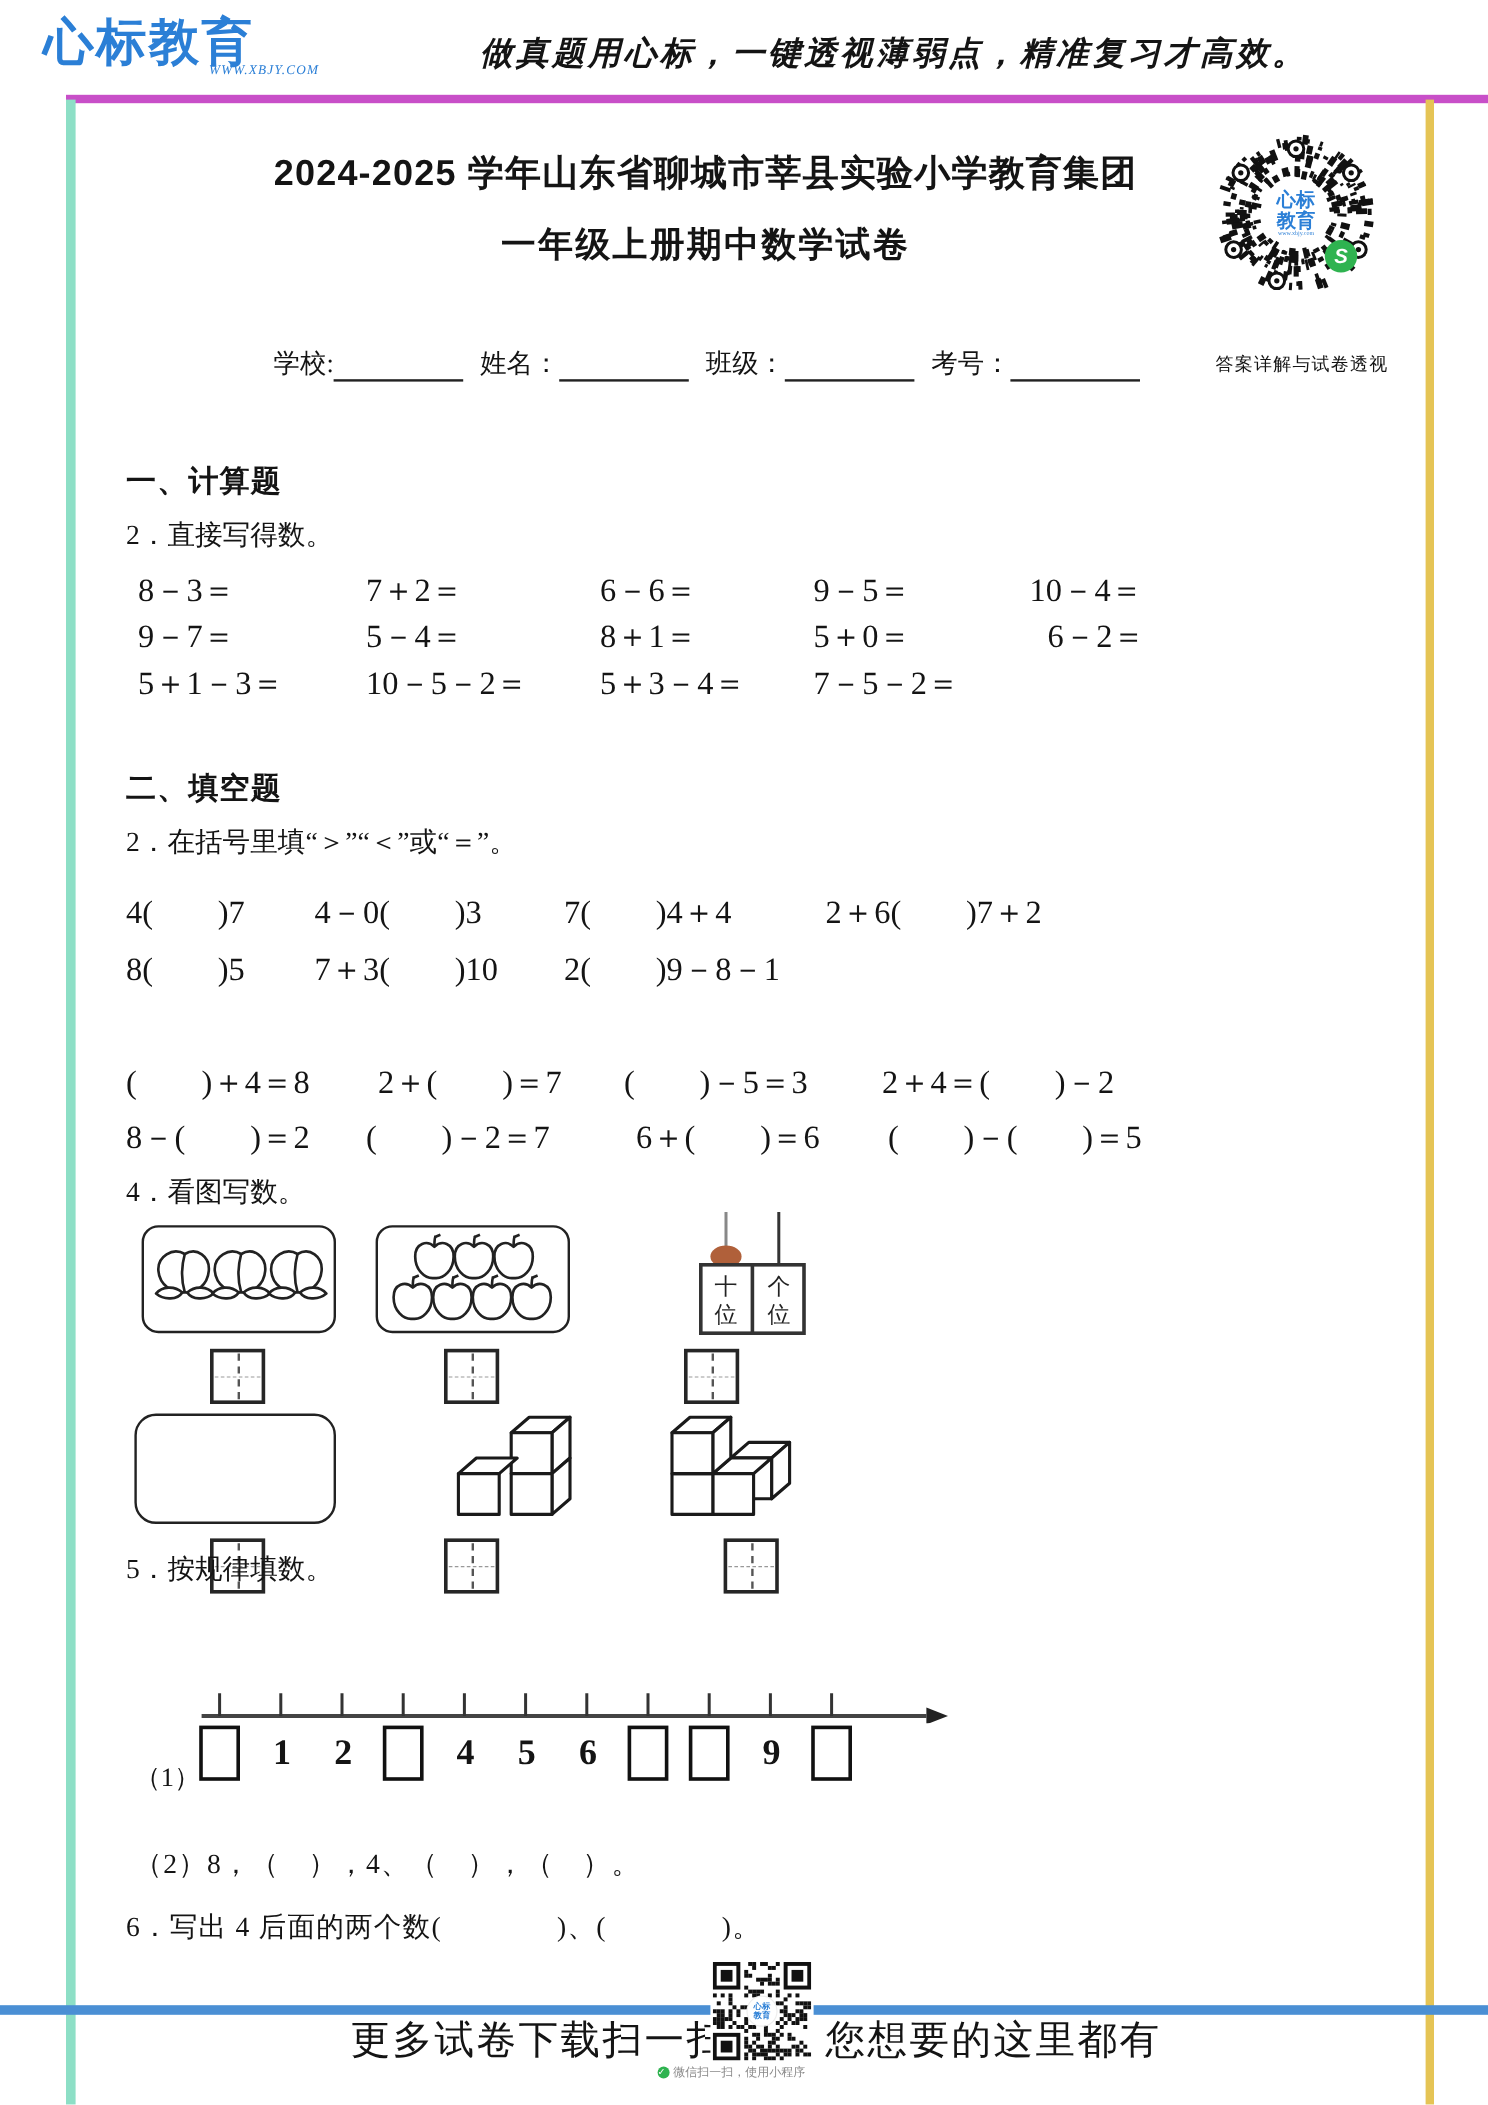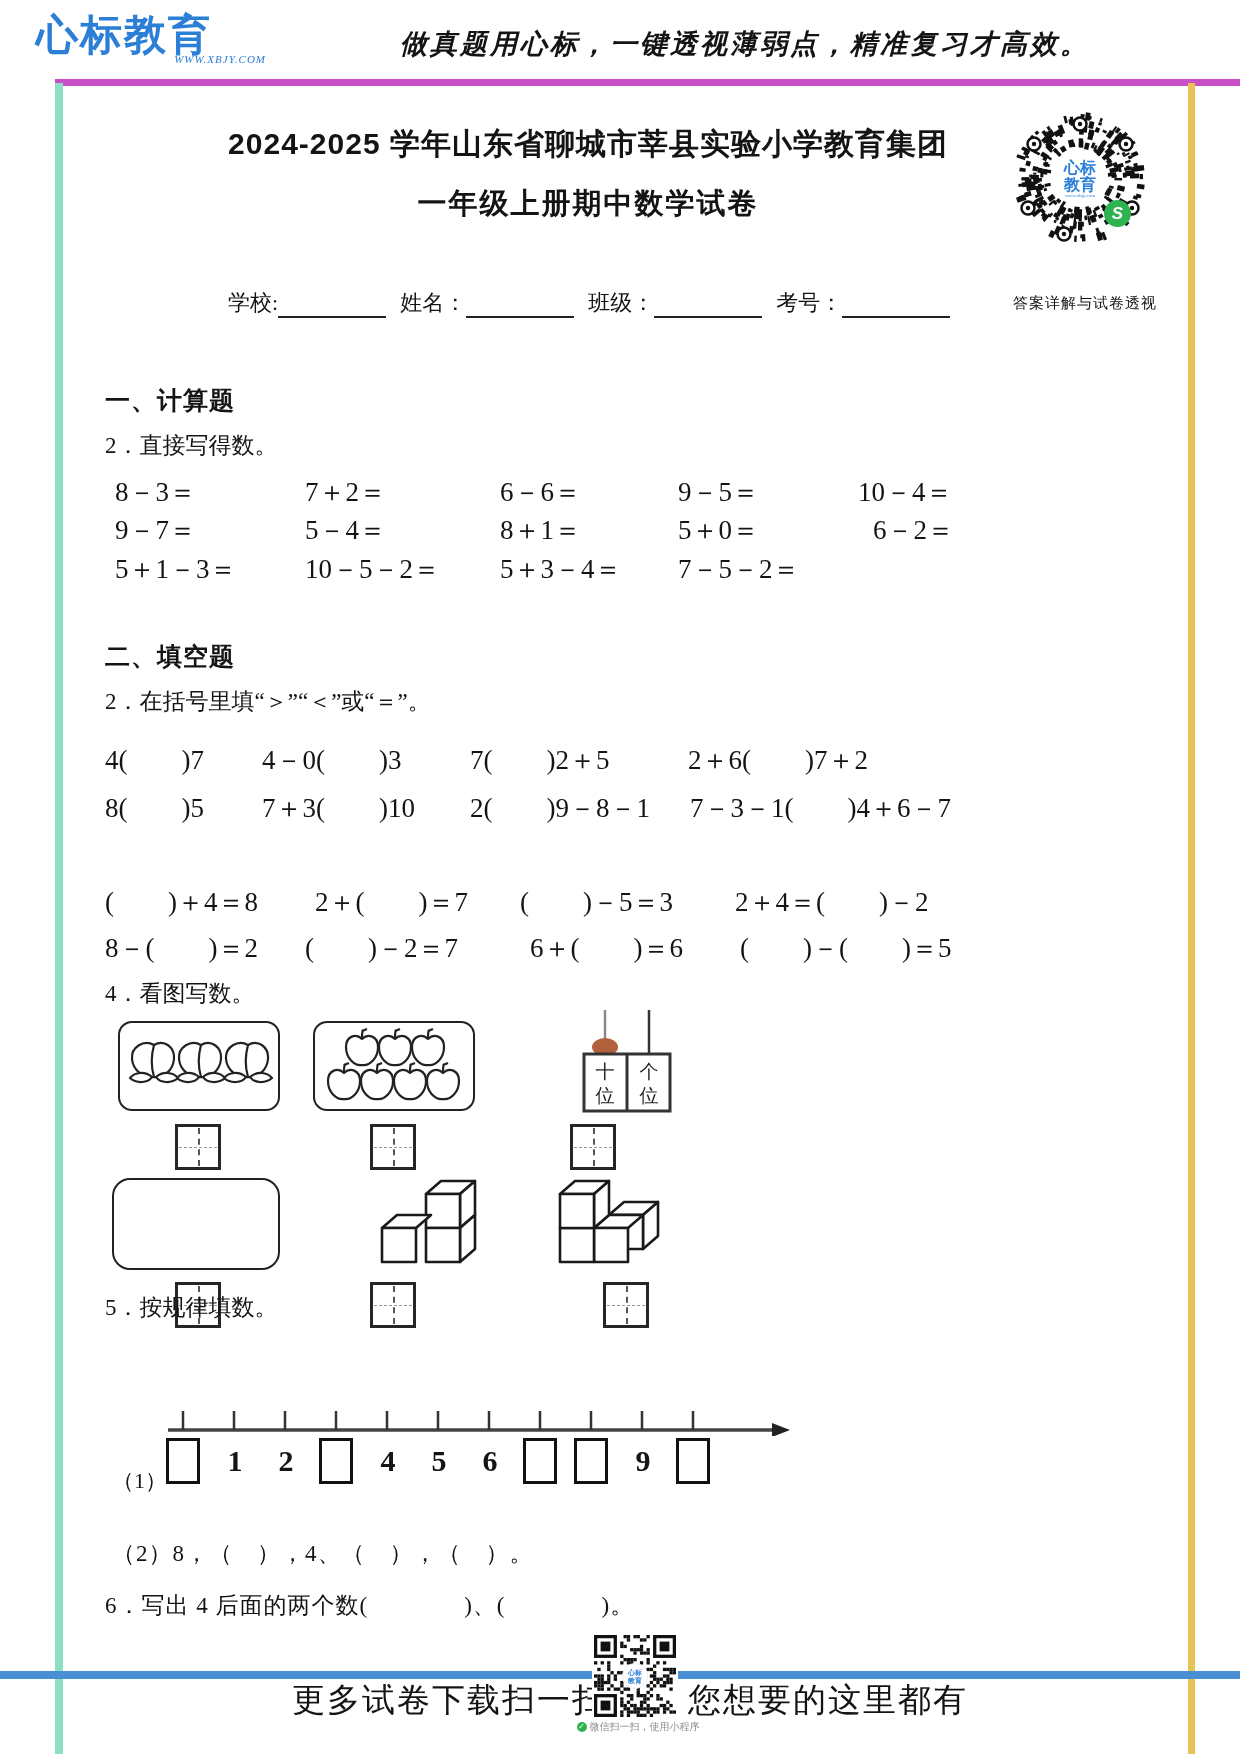--- a/index.html
+++ b/index.html
@@ -69,21 +69,21 @@
 
   
   .hline-blue { left:0; top:1671px; width:1240px; height:8px; background:var(--footer-blue,#4a8fd4); }
   .foot-text { top:1678px; font-family:"Liberation Sans",sans-serif; font-size:33px; letter-spacing:2px; }
   .qr-square { left:592px; top:1633px; width:86px; height:86px; background:#fff; padding:2px; }
   .qr-sq-center { position:absolute; left:30px; top:30px; width:26px; height:26px; border-radius:50%;
                   background:#fff; border:1px solid #eee; text-align:center; }
   .qr-sq-center span { display:block; font-size:7px; line-height:8px; color:var(--brand-blue,#2b7fd6);
                        font-family:"Liberation Sans",sans-serif; font-weight:bold; }
   .qr-sq-center span:first-child { margin-top:5px; }
-  .wechat-caption { left:548px; top:1720px; width:180px; text-align:center; font-size:10px; color:#8a8a8a;
+  .wechat-caption { left:548px; top:1720px; width:180px; text-align:left; font-size:10px; color:#8a8a8a;
                     font-family:"Liberation Sans",sans-serif; }
   .wx-dot { display:inline-block; width:10px; height:10px; border-radius:50%; background:var(--wechat-green,#2fb350);
             color:#fff; font-size:8px; line-height:10px; vertical-align:middle; margin-right:3px; }
 </style>
 </head>
 <body>
 
 <div class="page">
 
   <svg width="0" height="0" style="position:absolute">
@@ -423,28 +423,27 @@
     <span style="left:395px">5＋3－4＝</span>
     <span style="left:573px">7－5－2＝</span>
   </div>
 
   <div class="abs sec" style="top:640px">二、填空题</div>
   <div class="abs qtitle" style="top:686px">2．在括号里填“＞”“＜”或“＝”。</div>
 
   <div class="abs mrow" style="top:742px">
     <span style="left:0px">4(　　)7</span>
     <span style="left:157px">4－0(　　)3</span>
-    <span style="left:365px">7(　　)2＋5</span>
+    <span style="left:365px">7(　　)4＋4</span>
     <span style="left:583px">2＋6(　　)7＋2</span>
   </div>
   <div class="abs mrow" style="top:790px">
     <span style="left:0px">8(　　)5</span>
     <span style="left:157px">7＋3(　　)10</span>
     <span style="left:365px">2(　　)9－8－1</span>
-    <span style="left:585px">7－3－1(　　)4＋6－7</span>
   </div>
 
   <div class="abs mrow" style="top:884px">
     <span style="left:0px">(　　)＋4＝8</span>
     <span style="left:210px">2＋(　　)＝7</span>
     <span style="left:415px">(　　)－5＝3</span>
     <span style="left:630px">2＋4＝(　　)－2</span>
   </div>
   <div class="abs mrow" style="top:930px">
     <span style="left:0px">8－(　　)＝2</span>

